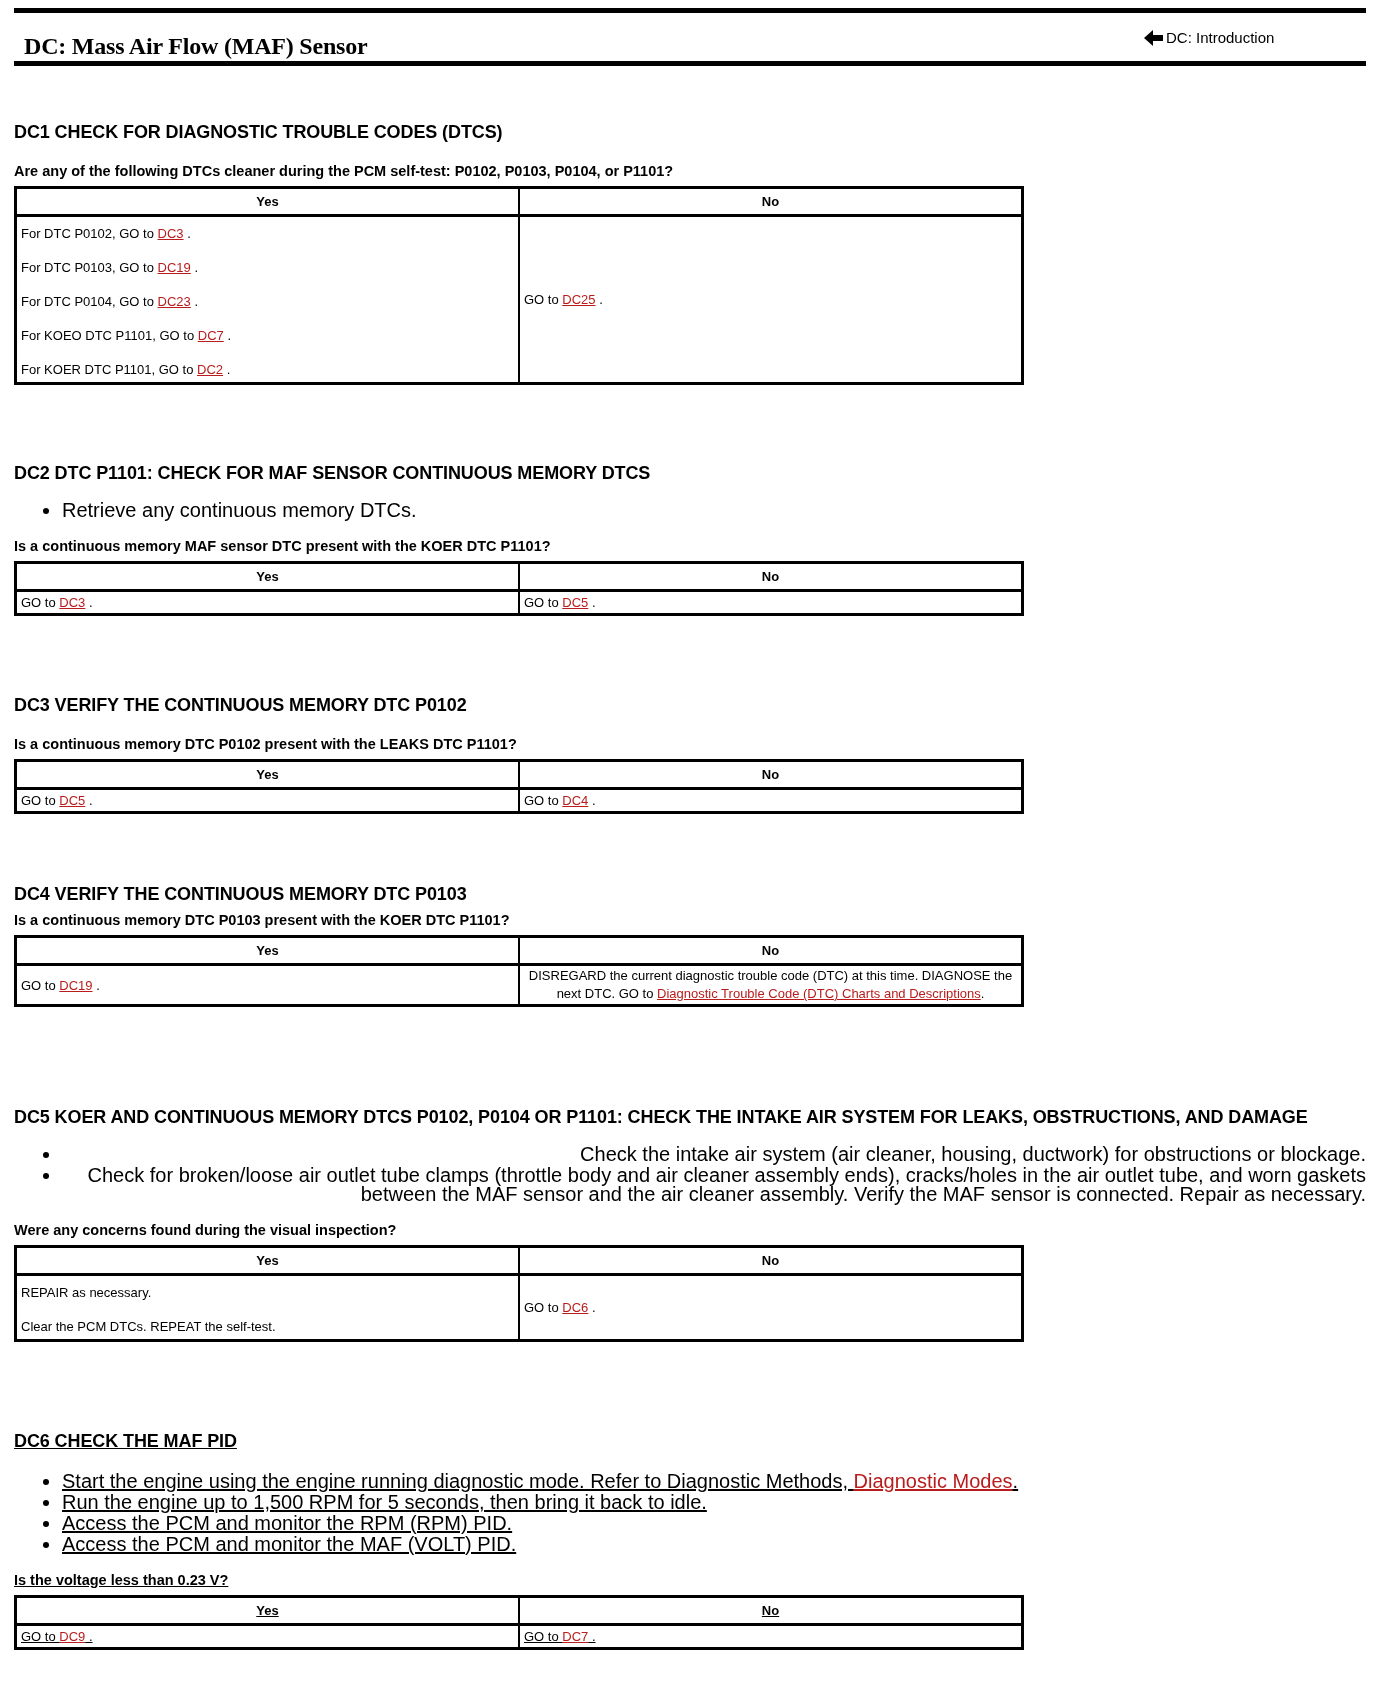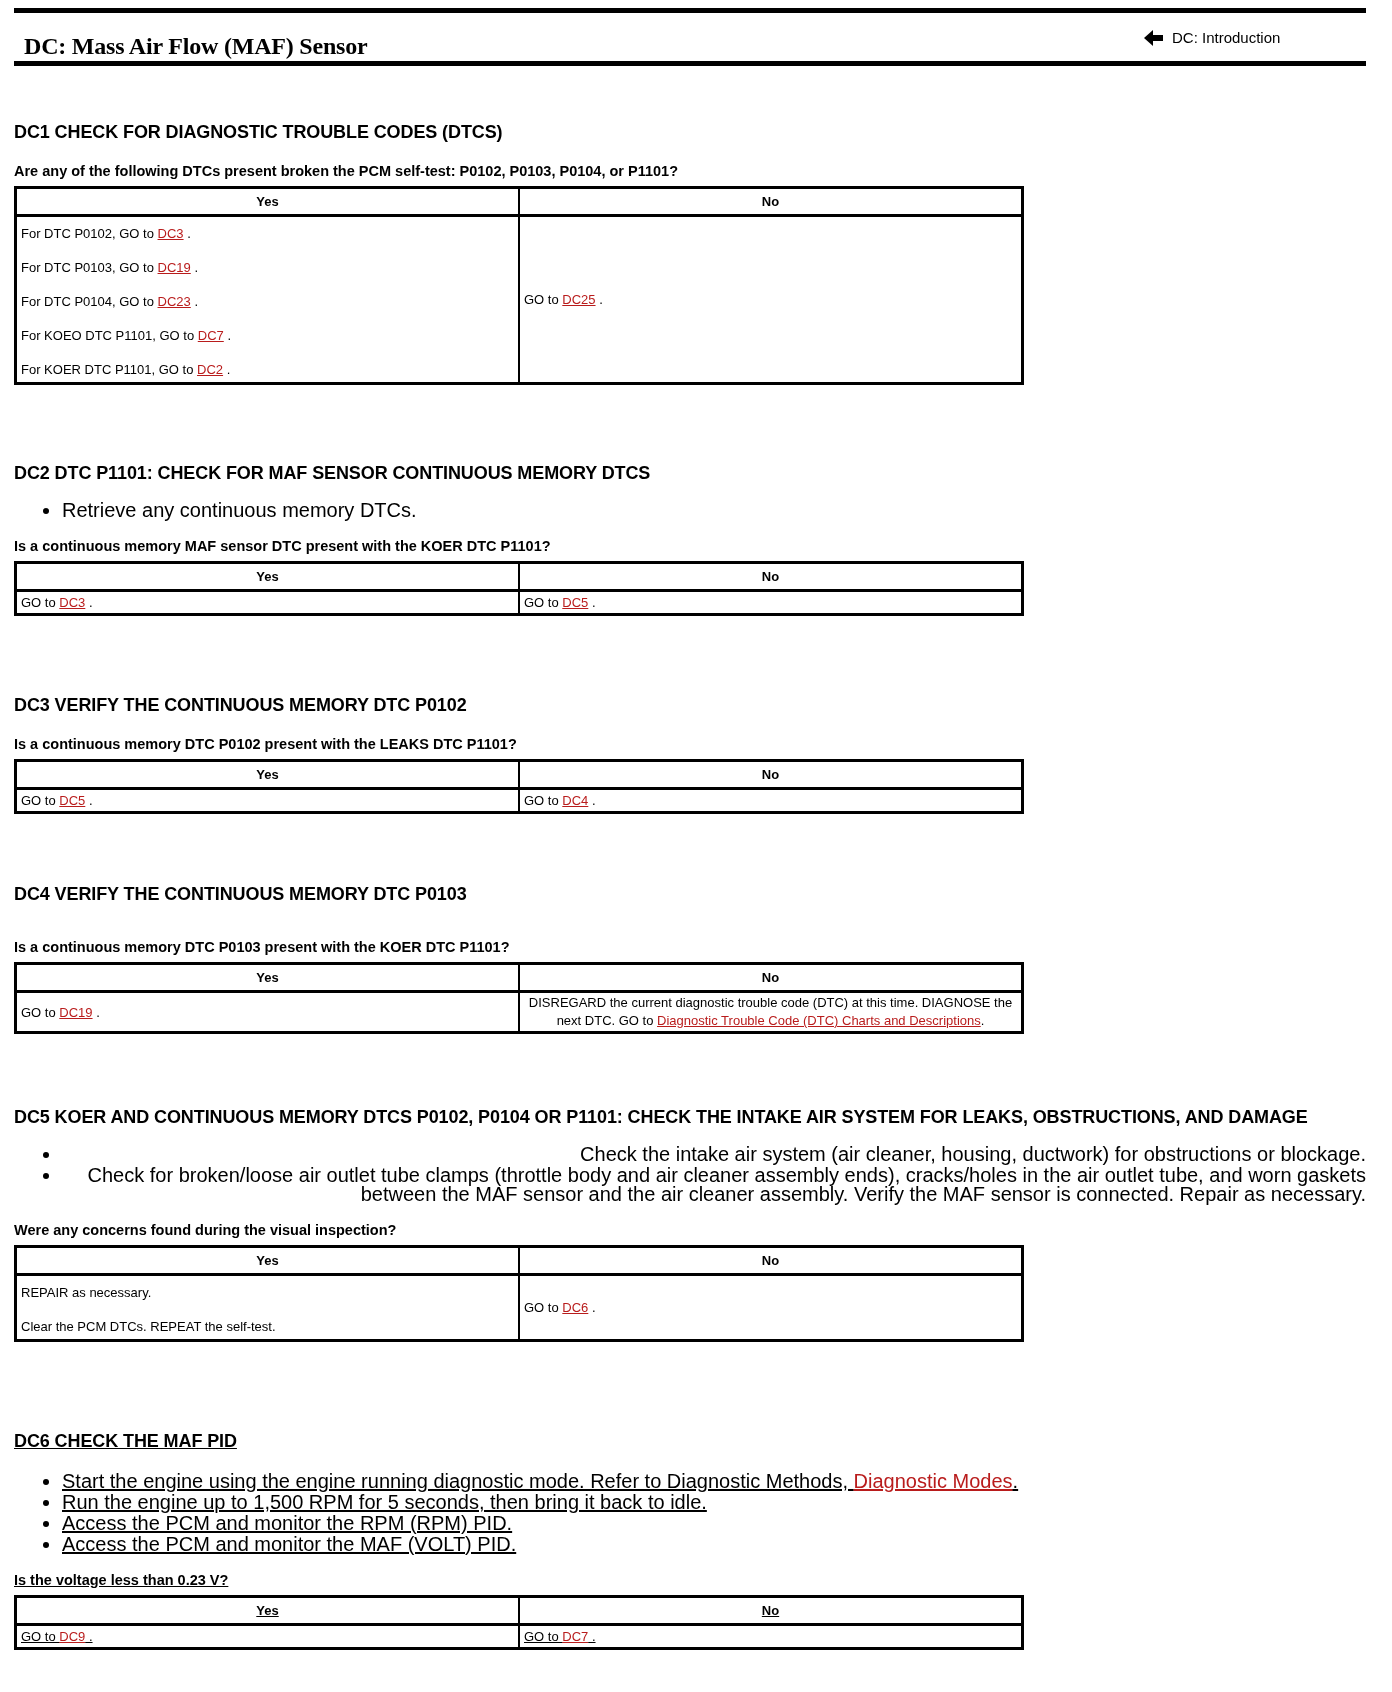--- a/index.html
+++ b/index.html
@@ -17,21 +17,21 @@
     height: 48px;
     position: relative;
     box-sizing: content-box;
   }
   .hdr h1 {
     position: absolute; left: 2px; top: 12px; margin: 8px;
     font-size: 24px; font-weight: bold; letter-spacing: -0.2px; font-family: Liberation Serif, serif;
   }
   .hdr .back {
     position: absolute; left: 1130px; top: 16px;
-    font-size: 15px; display: flex; align-items: center; gap: 8px;
+    font-size: 15px; display: flex; align-items: center; gap: 2px;
     cursor: pointer;
   }
   .hdr .back svg { width: 20px; height: 16px; }
 
   .section { position: absolute; left: 14px; width: 1352px; }
   .section h2 {
     margin: 0; font-size: 18px; font-weight: bold; line-height: 21px;
     letter-spacing: -0.1px;
   }
   .question {
@@ -70,21 +70,21 @@
       <svg viewBox="0 0 20 16">
           <polygon points="0,8 9,0 9,5 19,5 19,11 9,11 9,16" fill="#000"></polygon>
         </svg>
       <span>DC: Introduction</span>
     </div>
   </div>
 </div>
 
 <div class="section" style="top:122px;">
   <h2>DC1 CHECK FOR DIAGNOSTIC TROUBLE CODES (DTCS)</h2>
-  <p class="question" style="margin-top:19px;">Are any of the following DTCs present broken the PCM self-test: P0102, P0103, P0104, or P1101?</p>
+  <p class="question" style="margin-top:19px;">Are any of the following DTCs cleaner during the PCM self-test: P0102, P0103, P0104, or P1101?</p>
   <table class="yn" style="margin-top:6px;">
     <tbody>
         <tr>
       <th>Yes</th>
       <th>No</th>
     </tr>
     <tr>
       <td class="stack">
         <div><span>For DTC P0102, GO to </span><a class="lnk">DC3</a><span> .</span></div>
         <div><span>For DTC P0103, GO to </span><a class="lnk">DC19</a><span> .</span></div>
@@ -130,21 +130,21 @@
     <tr>
       <td><span>GO to </span><a class="lnk">DC5</a><span> .</span></td>
       <td><span>GO to </span><a class="lnk">DC4</a><span> .</span></td>
     </tr>
   </tbody>
     </table>
 </div>
 
 <div class="section" style="top:884px;">
   <h2>DC4 VERIFY THE CONTINUOUS MEMORY DTC P0103</h2>
-  <p class="question" style="margin-top:33px;">Is a continuous memory DTC P0103 present with the KOER DTC P1101?</p>
+  <p class="question" style="margin-top:6px;">Is a continuous memory DTC P0103 present with the KOER DTC P1101?</p>
   <table class="yn" style="margin-top:6px;">
     <tbody>
         <tr>
       <th>Yes</th>
       <th>No</th>
     </tr>
     <tr>
       <td><span>GO to </span><a class="lnk">DC19</a><span> .</span></td>
       <td style="line-height:18px;text-align:center;"><span>DISREGARD the current diagnostic trouble code (DTC) at this time. DIAGNOSE the next DTC. GO to </span><a class="lnk">Diagnostic Trouble Code (DTC) Charts and Descriptions</a><span>.</span></td>
     </tr>

